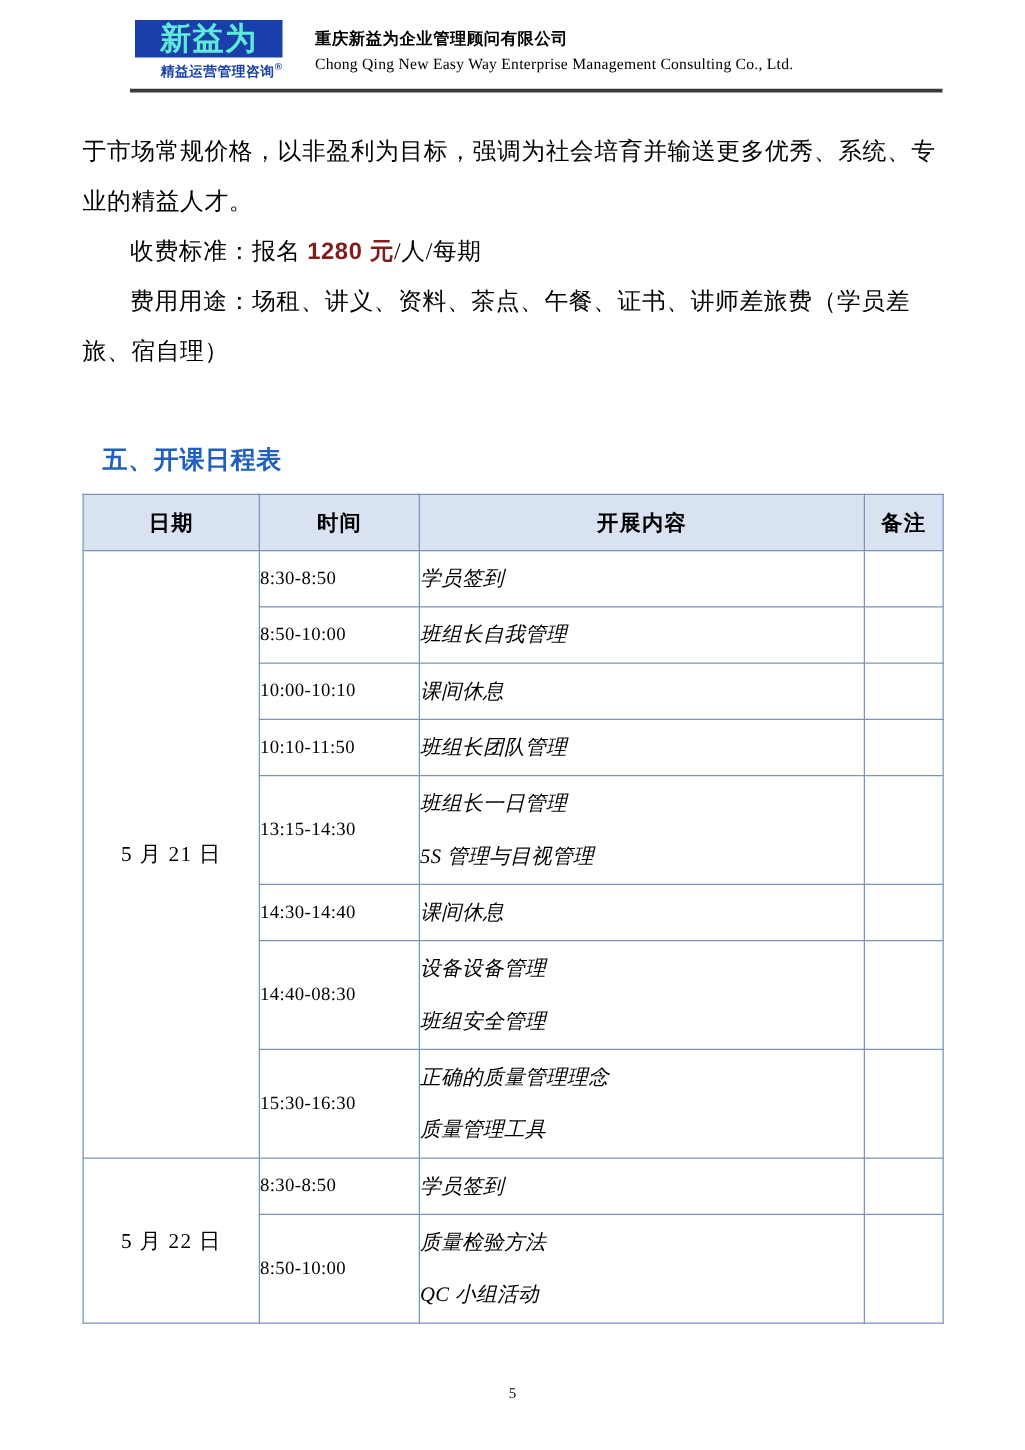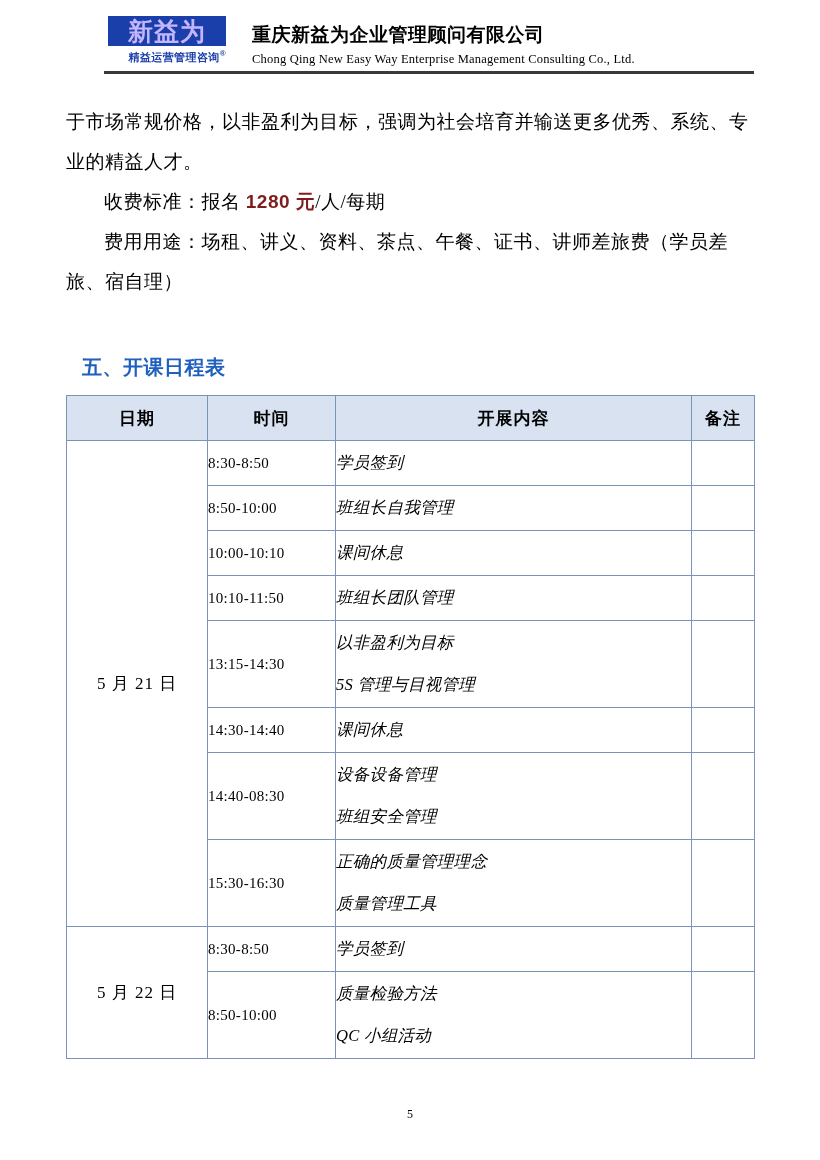--- a/index.html
+++ b/index.html
@@ -33,21 +33,21 @@
     align-items: flex-start;
   }
   .logo-block {
     width: 118px;
     flex: 0 0 118px;
     margin-left: 42px;
     margin-top: 2px;
   }
   .logo-top {
     background: #1a3faa;
-    color: #c4b5fd;
+    color: #5eead4;
     font-family: "Liberation Sans", sans-serif;
     font-weight: bold;
     font-size: 25px;
     letter-spacing: 1px;
     text-align: center;
     line-height: 30px;
     height: 30px;
     position: relative;
   }
   .logo-bottom {
@@ -63,21 +63,21 @@
     font-size: 8px;
     vertical-align: super;
   }
   .company {
     margin-left: 26px;
     padding-top: 8px;
   }
   .company-cn {
     font-family: "Liberation Sans", sans-serif;
     font-weight: bold;
-    font-size: 19px;
+    font-size: 13px;
     letter-spacing: 0.5px;
     color: #000;
   }
   .company-en {
     font-family: "Liberation Serif", serif;
     font-size: 12.5px;
     color: #000;
     margin-top: 4px;
     letter-spacing: 0.2px;
   }
@@ -253,21 +253,21 @@
         <tr class="single-row">
           <td class="time-cell">10:10-11:50</td>
           <td class="content-cell">
             <span class="stack-line">班组长团队管理</span>
           </td>
           <td class="note-cell"></td>
         </tr>
         <tr class="double-row">
           <td class="time-cell">13:15-14:30</td>
           <td class="content-cell">
-            <span class="stack-line">以非盈利为目标</span>
+            <span class="stack-line">班组长一日管理</span>
             <span class="stack-line">5S 管理与目视管理</span>
           </td>
           <td class="note-cell"></td>
         </tr>
         <tr class="single-row">
           <td class="time-cell">14:30-14:40</td>
           <td class="content-cell">
             <span class="stack-line">课间休息</span>
           </td>
           <td class="note-cell"></td>

